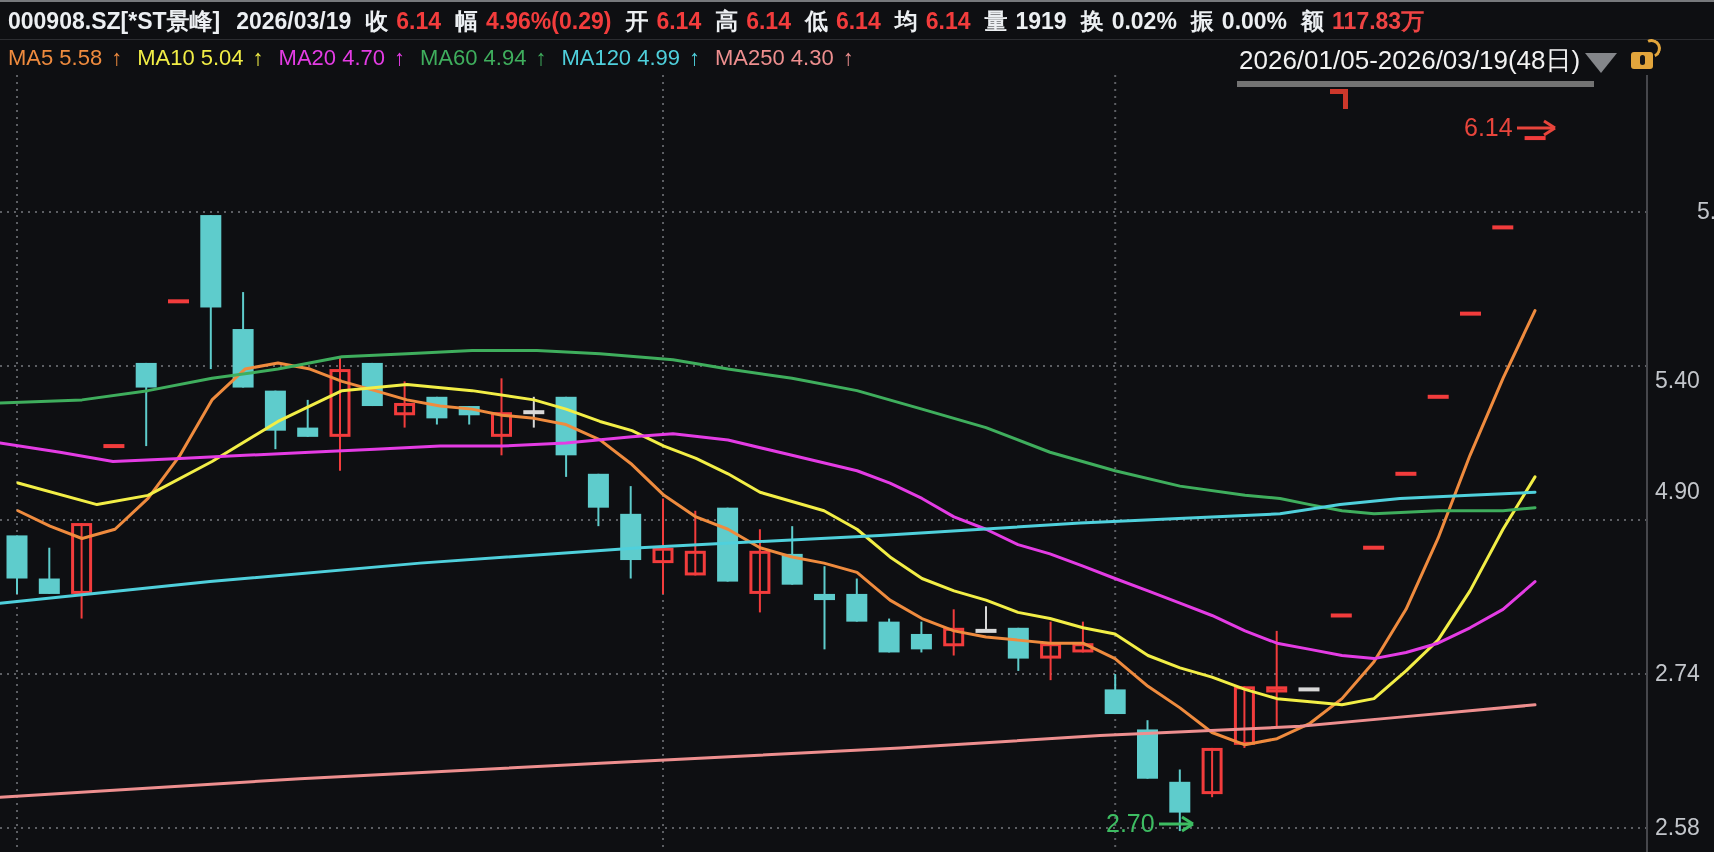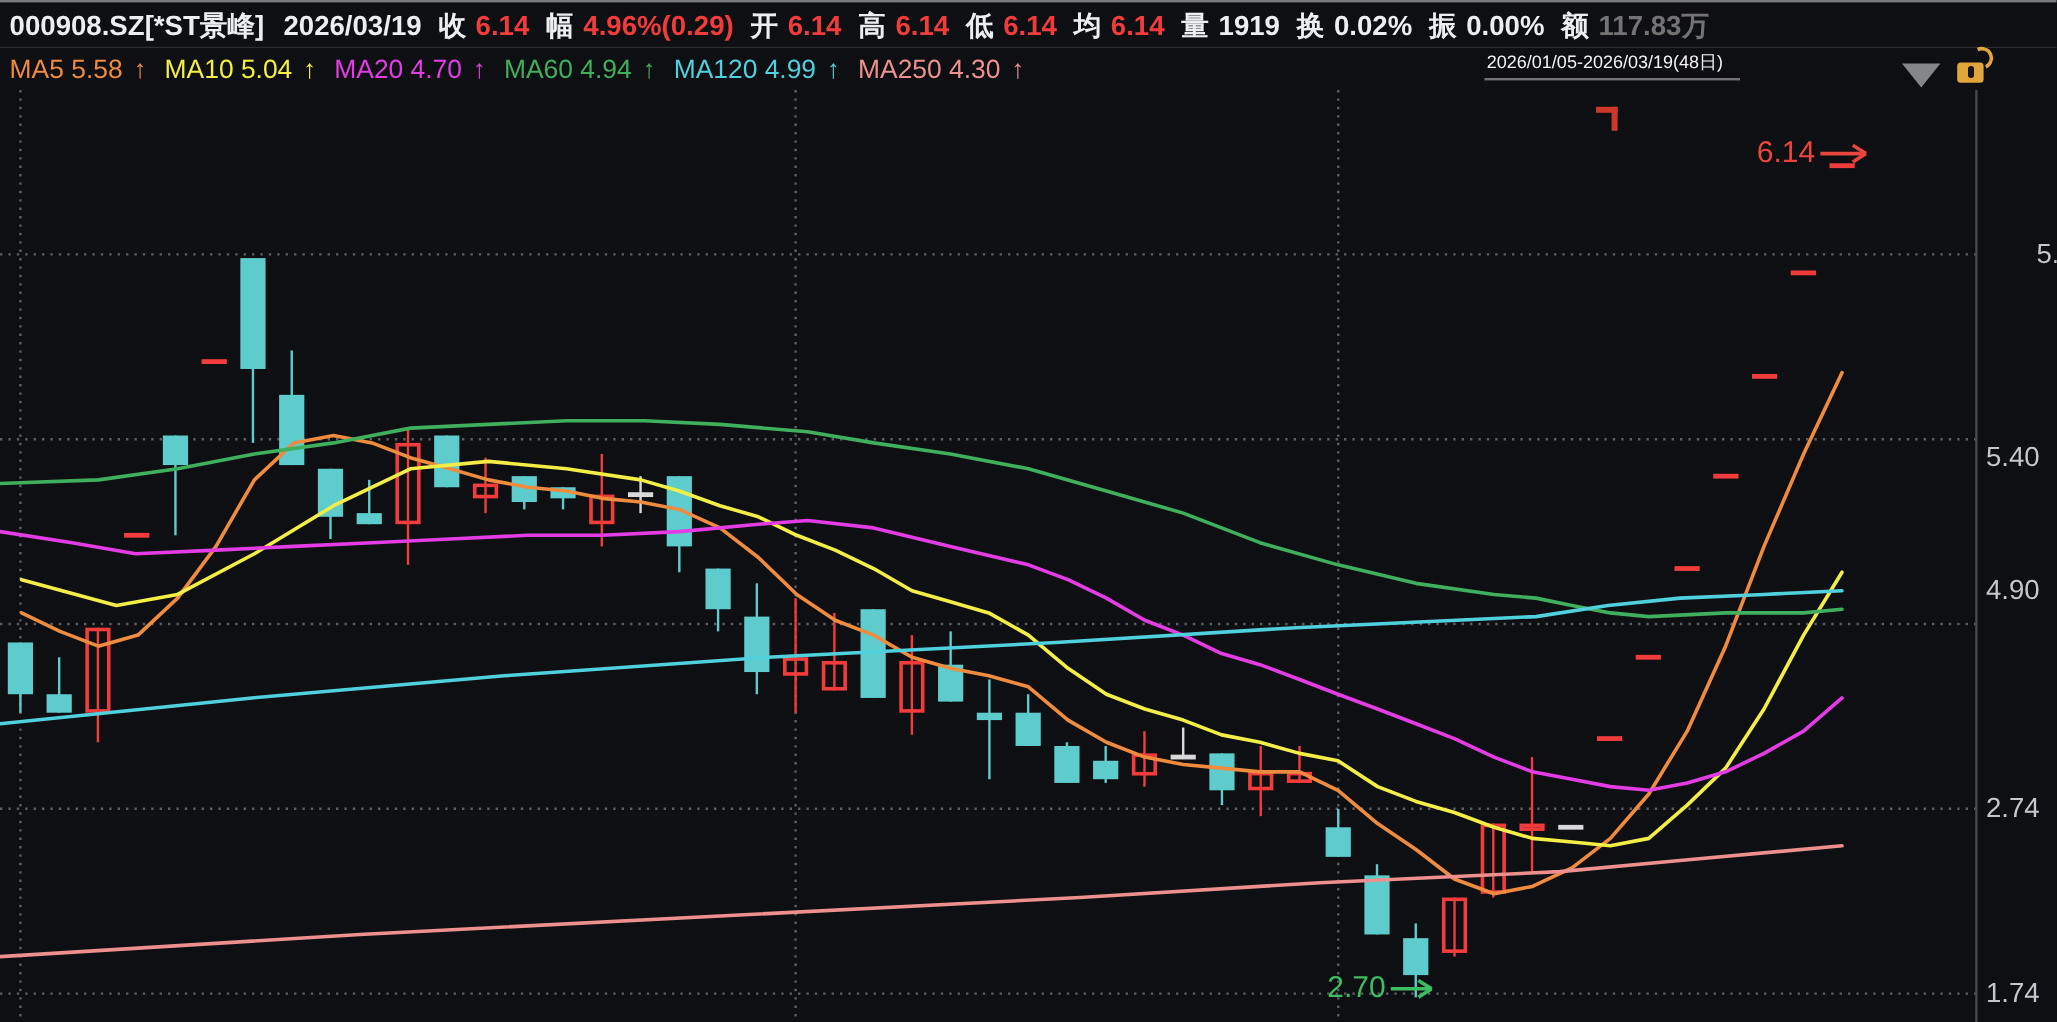--- a/index.html
+++ b/index.html
@@ -12,22 +12,22 @@
   .tb-date{margin-right:14px;}
   .tb-item{margin-right:14px;display:inline-flex;align-items:center;}
   .tb-label{margin-right:8px;color:#eceff2;}
   .topbar-sep{position:absolute;left:0;top:39px;width:100%;height:1px;background:#2c2d31;}
   .ma-bar{position:absolute;left:0;top:41px;height:33px;display:flex;align-items:center;
           padding-left:8px;font-size:22px;font-weight:500;white-space:nowrap;}
   .ma-item{margin-right:15px;display:inline-flex;align-items:flex-end;}
   .ma-arrow{margin-left:9px;font-weight:700;font-size:22px;}
   svg#kchart{position:absolute;left:0;top:0;}
   .ytick{position:absolute;left:1655px;font-size:23px;color:#c3c6cb;}
-  .period{position:absolute;left:1237px;top:43px;color:#f2f2f2;font-size:15px;font-weight:500;
-          border-bottom:2px solid #737373;padding:0 14px 3px 2px;cursor:pointer;}
+  .period{position:absolute;left:1237px;top:43px;color:#f2f2f2;font-size:26px;font-weight:500;
+          border-bottom:6px solid #737373;padding:0 14px 3px 2px;cursor:pointer;}
   .dd-triangle{position:absolute;left:1585px;top:53px;width:0;height:0;cursor:pointer;
           border-left:16px solid transparent;border-right:16px solid transparent;border-top:20px solid #84868a;}
   .lock{position:absolute;left:1631px;top:52px;width:22px;height:17px;background:#e2a53c;border-radius:3px;cursor:pointer;}
   .lock::after{content:"";position:absolute;left:9px;top:3px;width:5px;height:10px;background:#141518;border-radius:2.5px;}
   .lock::before{content:"";position:absolute;right:-8px;top:-13px;width:13px;height:13px;
           border:3.5px solid #e2a53c;border-radius:50%;border-bottom-color:transparent;border-left-color:transparent;
           transform:rotate(20deg);}
   .corner-mark{position:absolute;left:1330px;top:89px;width:13px;height:15px;
           border-top:5px solid #cd382b;border-right:5px solid #cd382b;}
   .anno{position:absolute;display:flex;align-items:center;font-size:25px;font-weight:500;}
@@ -76,21 +76,21 @@
         <span class="tb-item">
           <span class="tb-label">换</span>
           <span style="color: rgb(236, 239, 242);">0.02%</span>
         </span>
         <span class="tb-item">
           <span class="tb-label">振</span>
           <span style="color: rgb(236, 239, 242);">0.00%</span>
         </span>
         <span class="tb-item">
           <span class="tb-label">额</span>
-          <span style="color: #737373;">117.83万</span>
+          <span style="color: #ef4444;">117.83万</span>
         </span>
       </span>
   </div>
   <div class="topbar-sep"></div>
 
   <div class="ma-bar">
       <span class="ma-item">
         <span style="color: rgb(239, 139, 62);">MA5 5.58</span>
         <span class="ma-arrow" style="color: rgb(239, 139, 62);">↑</span>
       </span>
@@ -218,21 +218,21 @@
       <polyline points="0,402.96000000000004 82,399.8800000000001 148,390.64 212,378.32000000000005 278,369.0800000000002 342,356.7600000000002 407,353.67999999999995 472,350.6 537,350.6 600,353.67999999999995 673,359.84000000000015 728,369.0800000000002 792,378.32000000000005 857,390.64 922,409.1200000000002 986,427.6 1050,452.24000000000007 1115,470.72000000000025 1180,486.1200000000002 1245,495.35999999999996 1280,498.44000000000017 1310,504.6000000000001 1342,510.7600000000002 1374,513.8400000000001 1438,510.7600000000002 1503,510.7600000000002 1535,507.68" fill="none" stroke="#3fae5d" stroke-width="3" stroke-linejoin="round" stroke-linecap="round"></polyline>
       <polyline points="0,603.1600000000001 210,581.6000000000001 420,563.1200000000001 640,547.7200000000003 880,535.4000000000002 1080,523.0800000000002 1280,513.8400000000001 1340,504.6000000000001 1400,498.44000000000017 1470,495.35999999999996 1535,492.28000000000003" fill="none" stroke="#4fd0dc" stroke-width="3" stroke-linejoin="round" stroke-linecap="round"></polyline>
       <polyline points="0,797.2000000000002 300,778.7200000000003 600,763.32 900,747.9200000000001 1100,735.6 1300,726.36 1400,717.1200000000001 1535,704.8000000000002" fill="none" stroke="#ee8f8f" stroke-width="3" stroke-linejoin="round" stroke-linecap="round"></polyline>
     </svg>
 
   <div>
       <div class="ytick" style="top: 198px; margin-left: 42px;">5.90</div>
       <div class="ytick" style="top: 367px;">5.40</div>
       <div class="ytick" style="top: 478px;">4.90</div>
       <div class="ytick" style="top: 660px;">2.74</div>
-      <div class="ytick" style="top: 814px;">1.74</div>
+      <div class="ytick" style="top: 814px;">2.58</div>
     </div>
 
   <div class="period">2026/01/05-2026/03/19(48日)</div>
   <div class="dd-triangle"></div>
   <div class="lock"></div>
 
   <div class="corner-mark"></div>
   <div class="anno anno-high">
     <span>6.14</span>
     <svg width="46" height="22">

